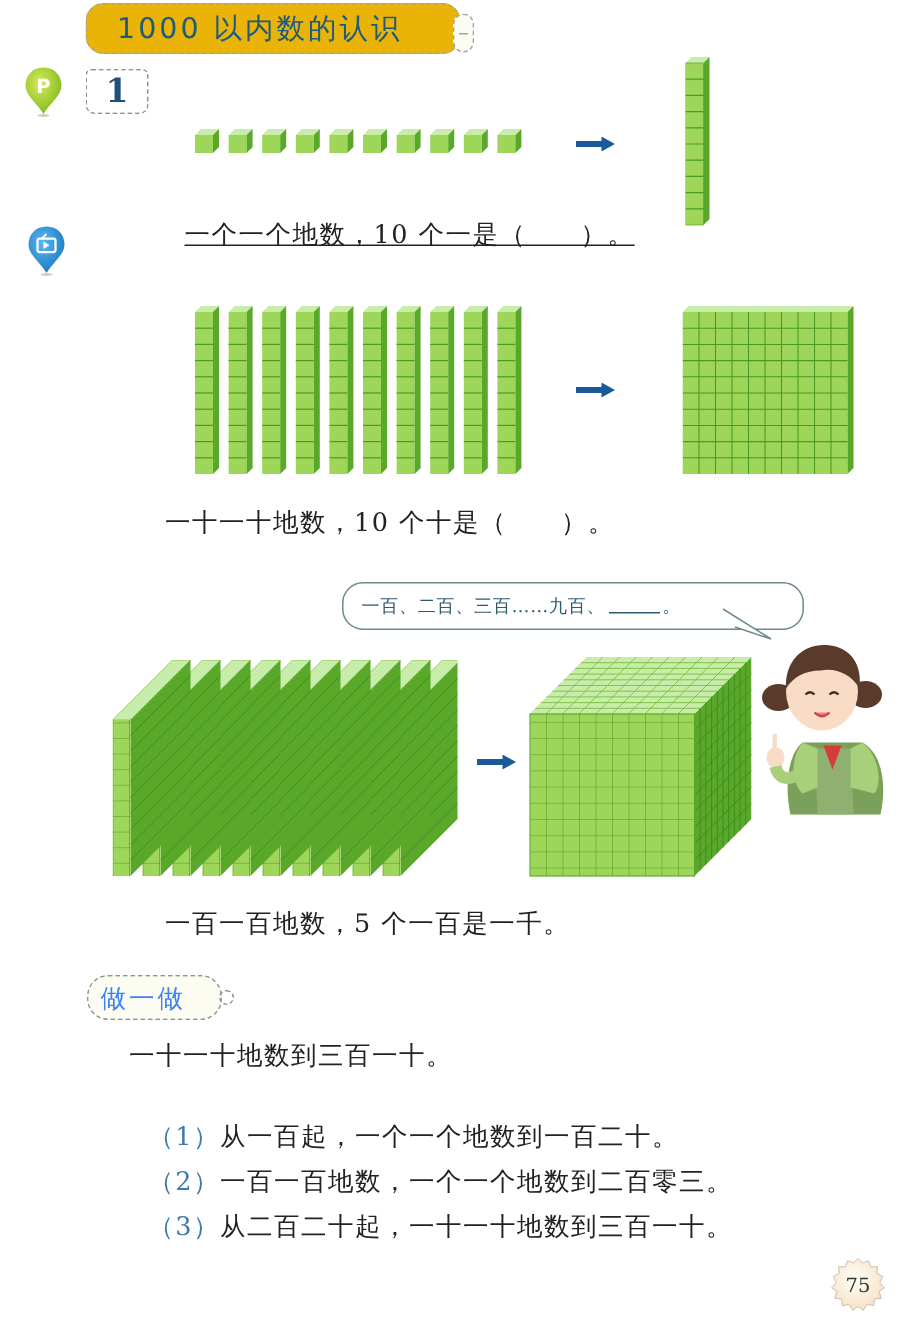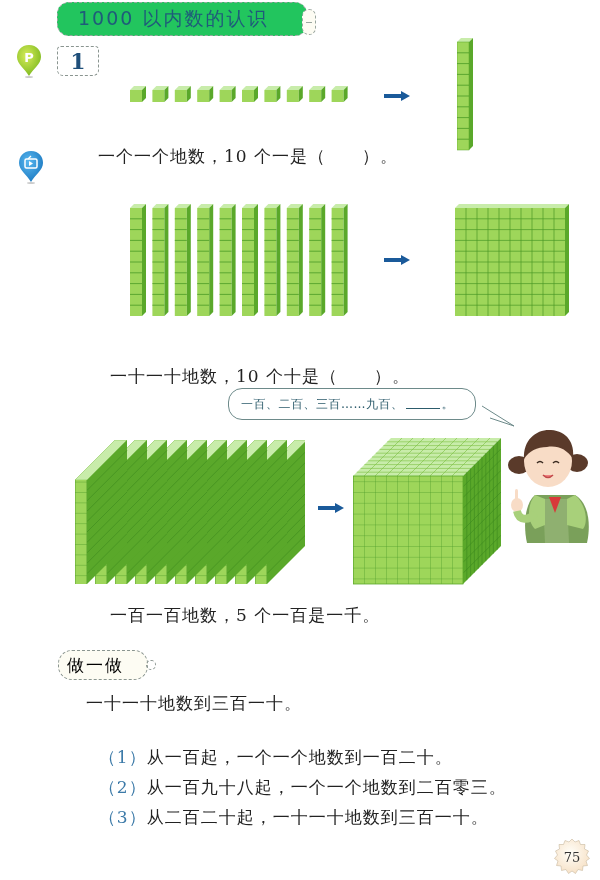--- a/index.html
+++ b/index.html
@@ -5,21 +5,21 @@
   * { margin: 0; padding: 0; box-sizing: border-box; }
   html, body { width: 600px; height: 880px; background: #ffffff; overflow: hidden; }
   body { position: relative; font-family: "DejaVu Serif", "Liberation Serif", serif; color: #222; }
 
   .abs { position: absolute; }
 
   
   .title-banner {
     left: 57px; top: 2px; width: 250px; height: 34px;
     border: 1px dashed #9aa6a0; border-radius: 12px;
-    background: #22c55e;
+    background: #eab308;
     display: flex; align-items: center; padding-left: 20px;
     font-family: "DejaVu Sans", "Liberation Sans", sans-serif;
     font-size: 19px; color: #1f5b7a; letter-spacing: 2px;
   }
   .title-tab {
     left: 302px; top: 9px; width: 14px; height: 26px;
     border: 1px dashed #9aa6a0; border-radius: 7px; background: #fdfcf3;
   }
   .title-tab::after { content: ""; position: absolute; left: 3px; top: 12px; width: 6px; height: 1px; background: #9aa6a0; }
 
@@ -39,32 +39,32 @@
   .line-text {
     font-size: 17px; color: #222; letter-spacing: 1px; white-space: pre;
   }
 
   .arrow {
     width: 26px; height: 10px;
   }
 
   
   .bubble {
-    left: 228px; top: 388px; width: 248px; height: 32px;
+    left: 228px; top: 388px; width: 308px; height: 32px;
     border: 1px solid #6d8a8a; border-radius: 14px; background: #fff;
     display: flex; align-items: center; padding-left: 12px;
     font-size: 12px; color: #2c5b6b; white-space: pre; letter-spacing: 0.5px;
   }
   .blank-line { display: inline-block; width: 34px; border-bottom: 1px solid #2c5b6b; height: 10px; margin: 0 2px; }
 
   .do-label {
     left: 58px; top: 650px; width: 90px; height: 30px;
     border: 1px dashed #8a9590; border-radius: 14px; background: #fdfcf3;
     display: flex; align-items: center; padding-left: 8px;
-    font-family: "DejaVu Sans", "Liberation Sans", sans-serif; font-size: 17px; color: #000000; letter-spacing: 2px;
+    font-family: "DejaVu Sans", "Liberation Sans", sans-serif; font-size: 17px; color: #3b82f6; letter-spacing: 2px;
   }
   .do-dot { left: 146px; top: 660px; width: 10px; height: 10px; border: 1px dashed #8a9590; border-radius: 50%; }
 
   .ex-num { color: #3c7aa8; }
 
   .page-num {
     left: 553px; top: 838px; width: 38px; height: 38px;
   }
 </style>
 </head>
@@ -136,21 +136,21 @@
     <line x1="0" y1="36.4" x2="12" y2="36.4"></line>
       <line x1="0" y1="47.2" x2="12" y2="47.2"></line>
     <line x1="0" y1="58" x2="12" y2="58"></line>
       <line x1="0" y1="68.8" x2="12" y2="68.8"></line>
     <line x1="0" y1="79.6" x2="12" y2="79.6"></line>
       <line x1="0" y1="90.4" x2="12" y2="90.4"></line>
     <line x1="0" y1="101.2" x2="12" y2="101.2"></line>
   </g>
 </svg>
 
-<div class="abs line-text" style="left:98px; top:145px;">一个一个地数，10 个一是（　　）。</div>
+<div class="abs line-text" style="left:123px; top:145px;text-decoration:underline;">一个一个地数，10 个一是（　　）。</div>
 
 <svg class="abs" style="left:130px; top:204px;" width="220" height="114">
   <defs>
     <g id="rod">
       <path d="M0 4 L4 0 L16 0 L12 4 Z" fill="#c8ecaa"></path>
       <rect x="0" y="4" width="12" height="108" fill="#9ed65a"></rect>
       <path d="M12 4 L16 0 L16 108 L12 112 Z" fill="#5aa82a"></path>
       <g stroke="#4a9a26" stroke-width="0.8">
         <line x1="0" y1="14.8" x2="12" y2="14.8"></line>
           <line x1="0" y1="25.6" x2="12" y2="25.6"></line>
@@ -200,21 +200,21 @@
     <line x1="0" y1="36.4" x2="110" y2="36.4"></line>
       <line x1="0" y1="47.2" x2="110" y2="47.2"></line>
     <line x1="0" y1="58" x2="110" y2="58"></line>
       <line x1="0" y1="68.8" x2="110" y2="68.8"></line>
     <line x1="0" y1="79.6" x2="110" y2="79.6"></line>
       <line x1="0" y1="90.4" x2="110" y2="90.4"></line>
     <line x1="0" y1="101.2" x2="110" y2="101.2"></line>
   </g>
 </svg>
 
-<div class="abs line-text" style="left:110px; top:337px;margin-top:28px;">一十一十地数，10 个十是（　　）。</div>
+<div class="abs line-text" style="left:110px; top:337px;">一十一十地数，10 个十是（　　）。</div>
 
 <div class="abs bubble">
   <span>一百、二百、三百……九百、</span><span class="blank-line"></span><span>。</span>
 </div>
 <svg class="abs" style="left:480px; top:404px;" width="36" height="24">
   <path d="M2 2 L34 22 L10 14" fill="#fff" stroke="#6d8a8a" stroke-width="1"></path>
 </svg>
 
 <svg class="abs" style="left:75px; top:440px;" width="230" height="148">
   <defs>
@@ -340,21 +340,21 @@
 
 <div class="abs do-label">做一做</div>
 <div class="abs do-dot"></div>
 
 <div class="abs line-text" style="left:86px; top:692px;">一十一十地数到三百一十。</div>
 
 <div class="abs line-text" style="left:86px; top:726px;">
   <span class="ex-num">（1）</span><span>从一百起，一个一个地数到一百二十。</span>
 </div>
 <div class="abs line-text" style="left:86px; top:756px;">
-  <span class="ex-num">（2）</span><span>从一百九十八起，一个一个地数到二百零三。</span>
+  <span class="ex-num">（2）</span><span>一百一百地数，一个一个地数到二百零三。</span>
 </div>
 <div class="abs line-text" style="left:86px; top:786px;">
   <span class="ex-num">（3）</span><span>从二百二十起，一十一十地数到三百一十。</span>
 </div>
 
 <svg class="abs page-num" viewBox="0 0 38 38">
   <defs>
     <radialGradient id="gPg" cx="45%" cy="40%" r="60%">
       <stop offset="0" stop-color="#fffef8"></stop>
       <stop offset="1" stop-color="#f7e2c8"></stop>

